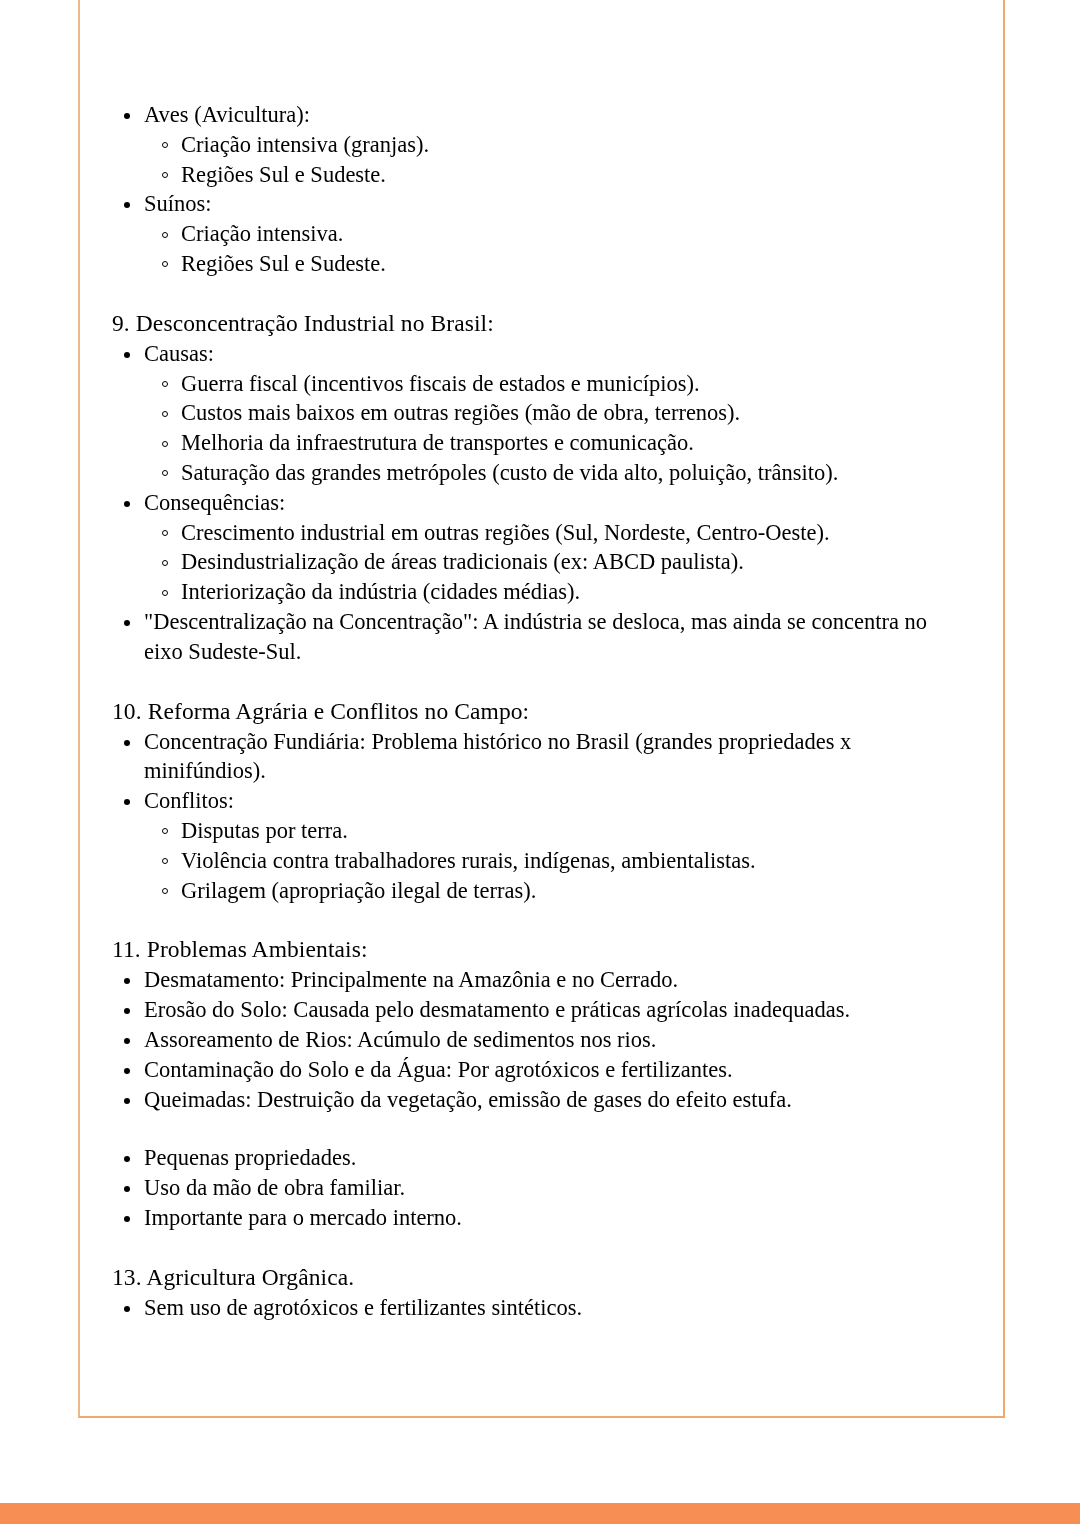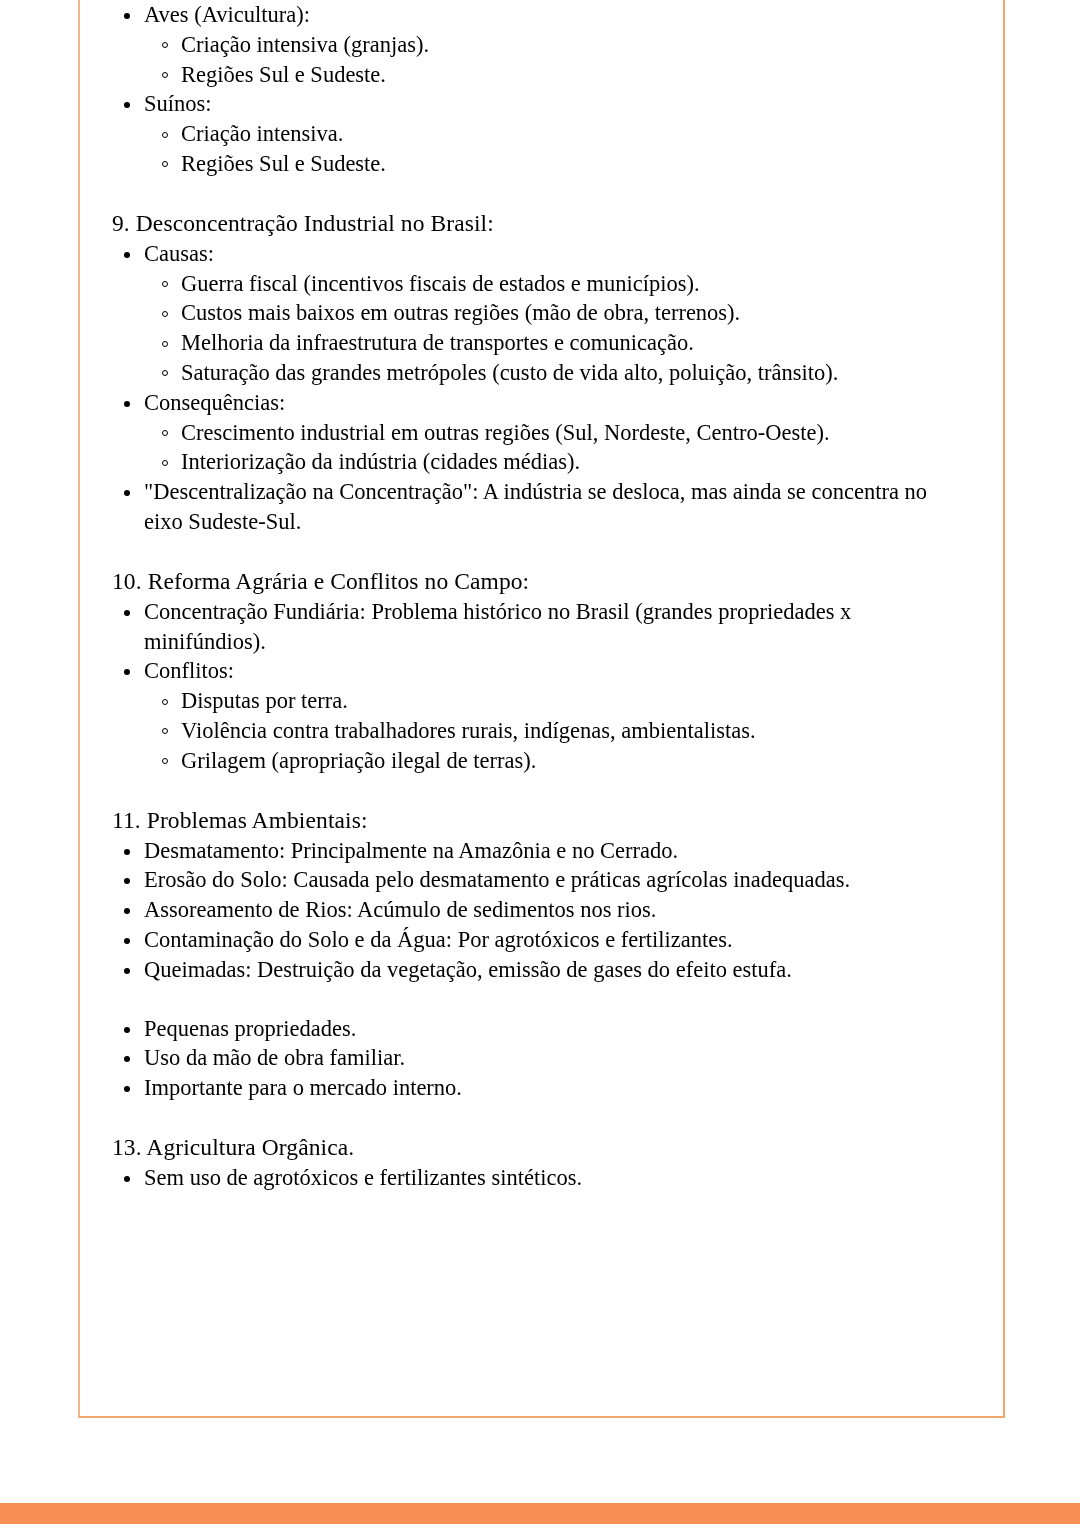--- a/index.html
+++ b/index.html
@@ -47,20 +47,21 @@
     height: 3px;
     background: #f7a173;
   }
 
   
   #content {
     position: absolute;
     left: 0;
     top: 0;
     width: 1080px;
+    padding-top: 100px;
   }
 
   .block { margin: 0; padding: 0; }
 
   .heading {
     font-weight: normal;
     font-size: 23.5px;
     line-height: 30px;
     margin-left: 112px;
     margin-bottom: 1px;
@@ -140,20 +141,21 @@
     <div class="block">
       <div class="heading">9. Desconcentração Industrial no Brasil:</div>
       <ul>
         <li class="lvl1">Causas:</li>
         <li class="lvl2">Guerra fiscal (incentivos fiscais de estados e municípios).</li>
         <li class="lvl2">Custos mais baixos em outras regiões (mão de obra, terrenos).</li>
         <li class="lvl2">Melhoria da infraestrutura de transportes e comunicação.</li>
         <li class="lvl2">Saturação das grandes metrópoles (custo de vida alto, poluição, trânsito).</li>
         <li class="lvl1">Consequências:</li>
         <li class="lvl2">Crescimento industrial em outras regiões (Sul, Nordeste, Centro-Oeste).</li>
+        <li class="lvl2">Desindustrialização de áreas tradicionais (ex: ABCD paulista).</li>
         <li class="lvl2">Interiorização da indústria (cidades médias).</li>
         <li class="lvl1">"Descentralização na Concentração": A indústria se desloca, mas ainda se concentra no eixo Sudeste-Sul.</li>
       </ul>
     </div>
     <div class="spacer"></div>
     <div class="block">
       <div class="heading">10. Reforma Agrária e Conflitos no Campo:</div>
       <ul>
         <li class="lvl1">Concentração Fundiária: Problema histórico no Brasil (grandes propriedades x minifúndios).</li>
         <li class="lvl1">Conflitos:</li>

